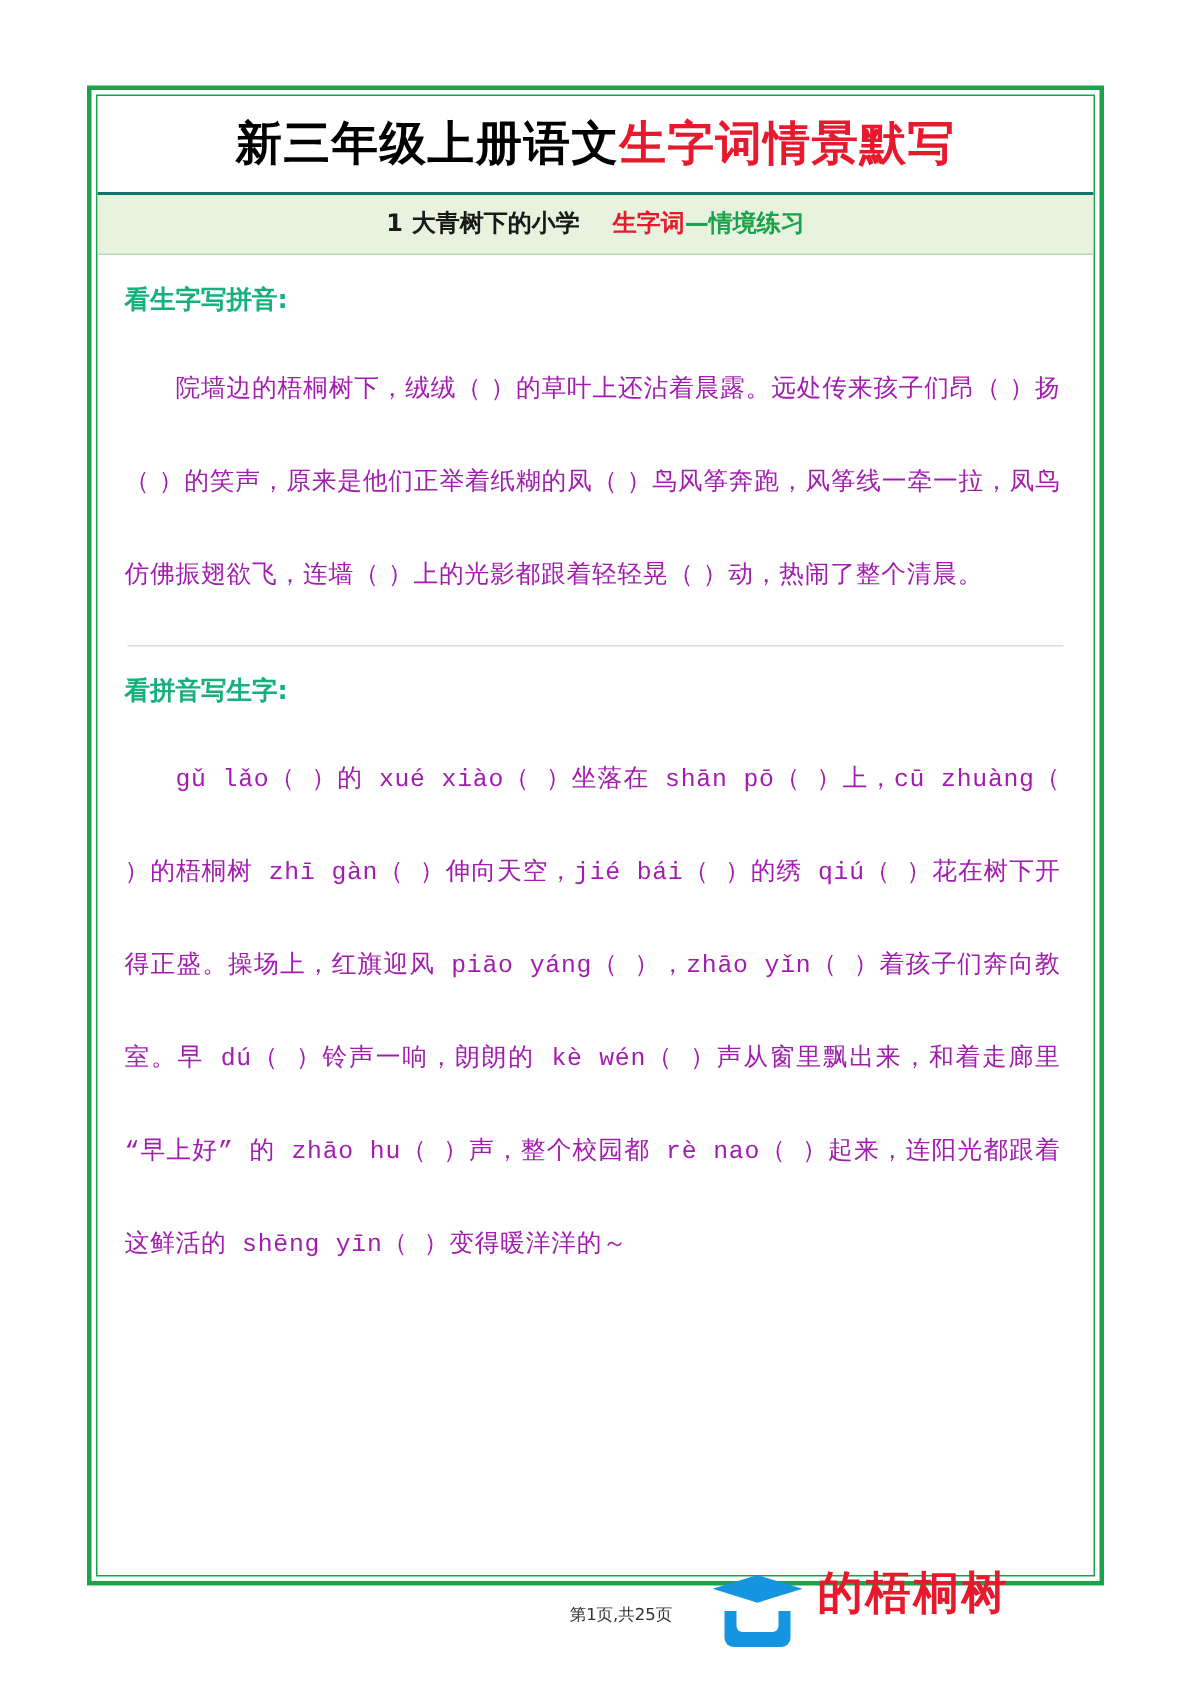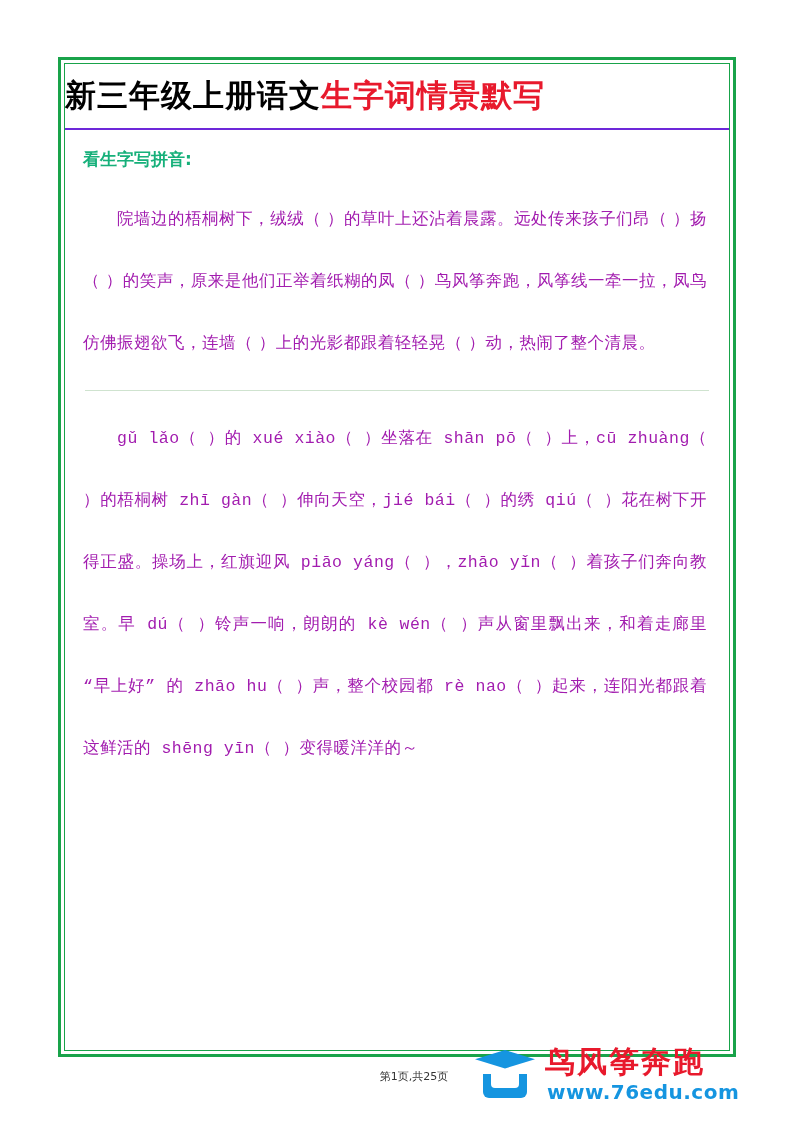--- a/index.html
+++ b/index.html
@@ -38,23 +38,24 @@
     left: 3px; top: 3px; right: 3px; bottom: 3px;
     border: 1px solid #19a34a;
     box-sizing: border-box;
     background: #fff;
     overflow: hidden;
   }
 
   
   .title-band {
     height: 66px;
-    border-bottom: 2px solid #6d28d9;
+    border-bottom: 2px solid #0f766e;
     display: flex;
     align-items: center;
+    justify-content: center;
     box-sizing: border-box;
   }
   .title-text {
     font-family: "DejaVu Sans", sans-serif;
     font-weight: bold;
     font-size: 31px;
     letter-spacing: 1px;
     white-space: nowrap;
   }
   .title-black { color: #000; }
@@ -200,41 +201,46 @@
 
   <div class="sheet">
     <div class="sheet-inner">
 
       <div class="title-band">
         <div class="title-text">
           <span class="title-black">新三年级上册语文</span><span class="title-red">生字词情景默写</span>
         </div>
       </div>
 
+      <div class="lesson-band">
+        <div class="lesson-text">
+          <span class="lesson-num">1</span><span class="lesson-name">大青树下的小学</span><span class="kw-red">生字词</span><span class="kw-green">—情境练习</span>
+        </div>
+      </div>
 
       <div class="sec-label">看生字写拼音:</div>
 
       <div class="body-block">
         <p class="para indent">院墙边的梧桐树下，绒绒（          ）的草叶上还沾着晨露。远处传来孩子们昂（          ）扬（          ）的笑声，原来是他们正举着纸糊的凤（          ）鸟风筝奔跑，风筝线一牵一拉，凤鸟仿佛振翅欲飞，连墙（          ）上的光影都跟着轻轻晃（          ）动，热闹了整个清晨。</p>
       </div>
 
       <div class="divider"></div>
 
+      <div class="sec-label">看拼音写生字:</div>
 
       <div class="body-block">
         <p class="para indent pinyin">gǔ lǎo（          ）的 xué xiào（          ）坐落在 shān pō（          ）上，cū zhuàng（          ）的梧桐树 zhī gàn（          ）伸向天空，jié bái（          ）的绣 qiú（          ）花在树下开得正盛。操场上，红旗迎风 piāo yáng（          ），zhāo yǐn（          ）着孩子们奔向教室。早 dú（    ）铃声一响，朗朗的 kè wén（          ）声从窗里飘出来，和着走廊里 “早上好” 的 zhāo hu（          ）声，整个校园都 rè nao（          ）起来，连阳光都跟着这鲜活的 shēng yīn（          ）变得暖洋洋的～</p>
       </div>
 
     </div>
   </div>
 
   <div class="footer-page">第1页,共25页</div>
 
   <div class="logo">
     <div class="logo-mark">
       <div class="logo-cap"></div>
       <div class="logo-base"></div>
     </div>
-    <div class="logo-text">鸟风筝奔跑</div>
-    <div class="logo-url">www.76edu.com</div>
+    <div class="logo-text">的梧桐树</div>
   </div>
 
 </div>
 
 </body></html>

